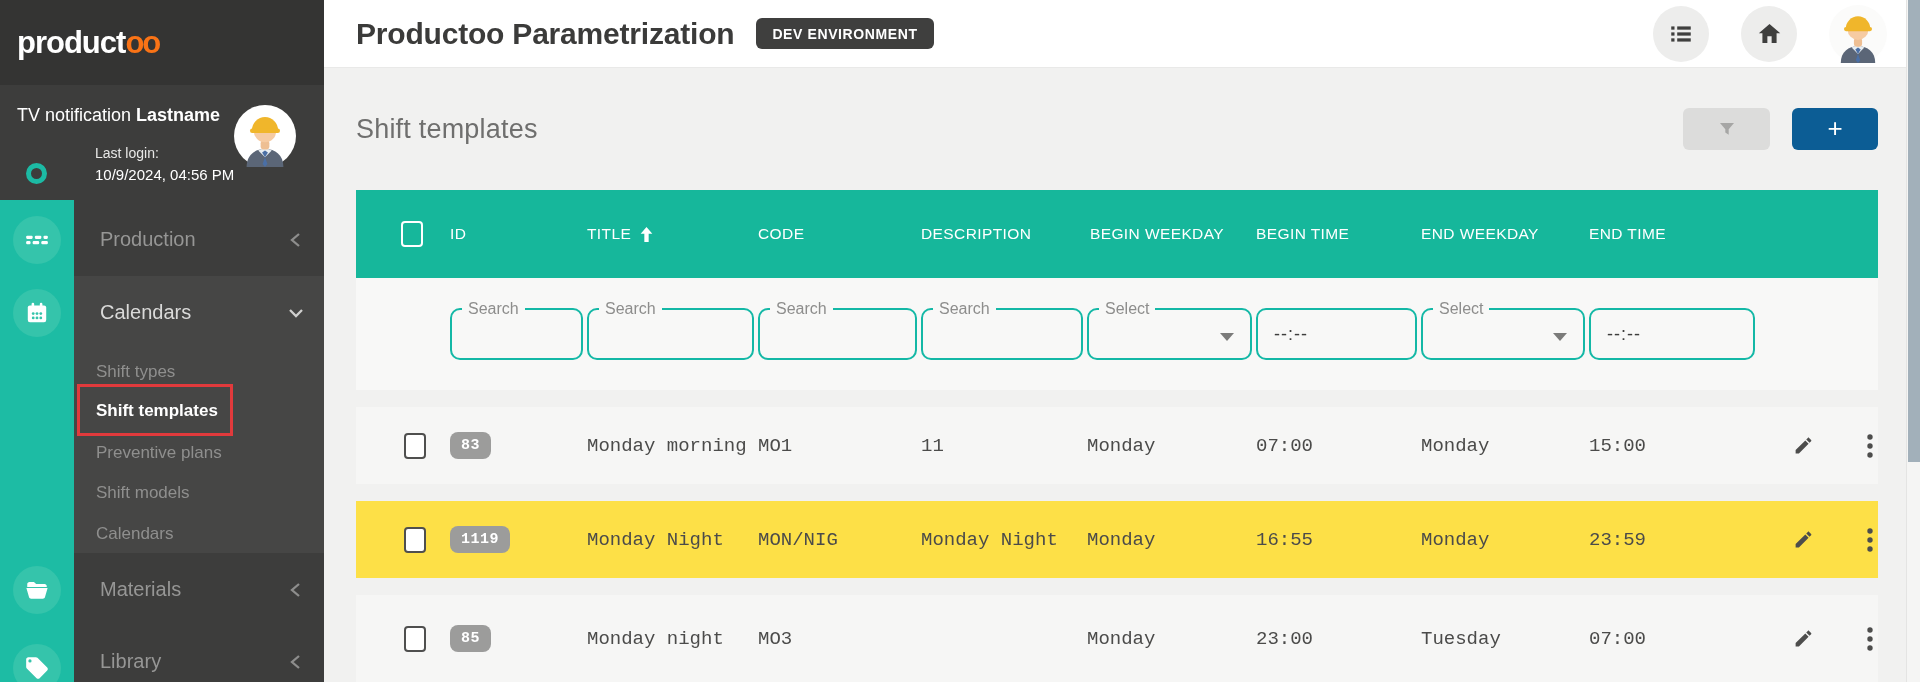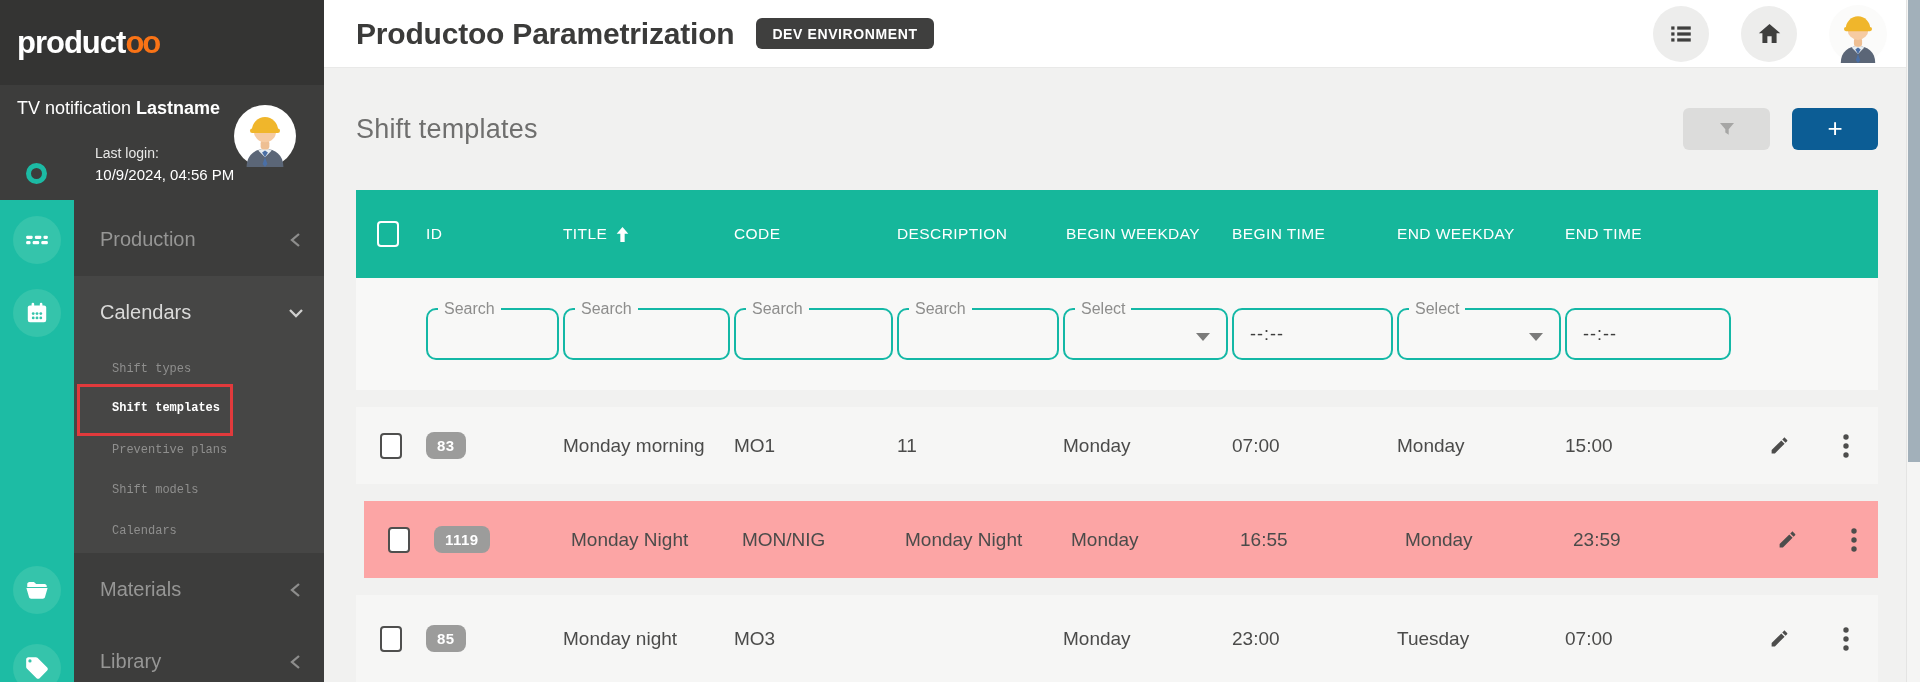--- a/index.html
+++ b/index.html
@@ -5,32 +5,32 @@
   * { margin:0; padding:0; box-sizing:border-box; }
   html,body { width:1920px; height:682px; overflow:hidden; }
   body { font-family:"Liberation Sans", sans-serif; background:#f1f1f0; position:relative; }
 
   
   .sidebar { position:absolute; left:0; top:0; width:324px; height:682px; background:#3d3d3c; z-index:5; }
   .logo-block { height:85px; background:#343433; display:flex; align-items:center; padding-left:17px; cursor:pointer; }
   .logo-white { color:#ffffff; font-size:31px; font-weight:bold; letter-spacing:-1px; }
   .logo-teal  { color:#f97316; font-size:31px; font-weight:bold; letter-spacing:-2px; }
   .user-block { position:relative; height:115px; }
-  .user-name { position:absolute; left:17px; top:13px; color:#fff; font-size:18px; }
+  .user-name { position:absolute; left:17px; top:20px; color:#fff; font-size:18px; }
   .user-name b { font-weight:bold; }
   .status-ring { position:absolute; left:26px; top:78px; width:21px; height:21px; border:5px solid #1cbaa4; border-radius:50%; }
   .last-login-label { position:absolute; left:95px; top:60px; color:#e8e8e7; font-size:14px; }
   .last-login-value { position:absolute; left:95px; top:81px; color:#ffffff; font-size:15px; font-weight:normal; }
   .user-avatar { position:absolute; left:234px; top:20px; width:62px; height:62px; }
   .side-strip { position:absolute; left:0; top:200px; width:74px; height:482px; background:#1dbca4; }
   .rail-circle { position:absolute; left:13px; width:48px; height:48px; border-radius:50%; background:#35c4ab; display:flex; align-items:center; justify-content:center; cursor:pointer; }
   .rc-production { top:216px; } .rc-calendar { top:289px; } .rc-folder { top:566px; } .rc-tag { top:644px; }
   .cal-group-bg { position:absolute; left:74px; top:276px; width:250px; height:277px; background:#464645; }
   .side-item { position:absolute; left:100px; font-size:20px; color:#969695; cursor:pointer; white-space:nowrap; }
-  .side-sub  { position:absolute; left:112px; font-size:12px; color:#8f8f8e; cursor:pointer; white-space:nowrap;font-family:Liberation Mono, monospace; }
+  .side-sub  { position:absolute; left:96px; font-size:17px; color:#8f8f8e; cursor:pointer; white-space:nowrap; }
   .si-production { top:228px; }
   .si-calendars  { top:301px; color:#dadad9; }
   .ss-types      { top:362px; }
   .ss-templates  { top:401px; color:#ffffff; font-weight:bold; }
   .ss-preventive { top:443px; }
   .ss-models     { top:483px; }
   .ss-calendars  { top:524px; }
   .si-materials  { top:578px; }
   .si-library    { top:650px; }
   .active-box { position:absolute; left:77px; top:384px; width:156px; height:52px; border:3px solid #e13a3c; }
@@ -48,39 +48,39 @@
 
   
   .page-head { height:122px; display:flex; align-items:center; padding:0 42px 0 32px; }
   .page-title { font-size:27px; color:#6f6f6e; font-weight:400; letter-spacing:0.2px; }
   .ph-buttons { margin-left:auto; display:flex; gap:22px; }
   .btn-filter { width:87px; height:42px; background:#dcdcdb; border:none; border-radius:6px; display:flex; align-items:center; justify-content:center; cursor:pointer; }
   .btn-add { width:86px; height:42px; background:#0c5d95; border:none; border-radius:6px; color:#fff; font-size:26px; font-weight:400; line-height:1; display:flex; align-items:center; justify-content:center; cursor:pointer; padding-bottom:3px; }
 
   
   .table { margin-left:32px; width:1522px; }
-  .grid { display:grid; grid-template-columns:70px 137px 171px 163px 166px 169px 165px 168px 170px 143px; align-items:center; }
+  .grid { display:grid; grid-template-columns:70px 137px 171px 163px 166px 169px 165px 168px 170px 143px; align-items:center;padding-left:24px; }
   .thead { height:88px; background:#16b79b; color:#fff; }
   .th { font-size:15.5px; font-weight:500; letter-spacing:0.4px; }
   .th-cb { padding-left:21px; }
   .th-center { text-align:center; width:140px; line-height:1.6; }
   .th-title { display:flex; align-items:center; gap:8px; }
   .tfilter { height:112px; background:#f8f8f7; }
   .cb { width:22px; height:26px; border-radius:4px; cursor:pointer; }
   .cb-header { border:2px solid #ffffff; background:transparent; }
   .cb-row { border:2px solid #4f4f4e; background:#fff; }
   .f-input { position:relative; height:52px; border:2px solid #14b8a6; border-radius:10px; margin-right:4px; background:transparent; }
   .f-label { position:absolute; top:-10px; left:10px; font-size:16px; color:#8d8d8c; background:#f8f8f7; padding:0 6px; }
   .f-text { width:100%; height:100%; border:none; background:transparent; outline:none; font-family:"Liberation Sans",sans-serif; font-size:18px; color:#3e3e3d; padding:0 12px; }
   .f-time { padding-left:16px; letter-spacing:1px; }
   .f-caret { position:absolute; right:16px; top:23px; width:0; height:0; border-left:7px solid transparent; border-right:7px solid transparent; border-top:8px solid #7b7b7a; }
   .f-select { cursor:pointer; }
   .tbody { padding-top:17px; }
-  .trow { height:77px; background:#f6f6f5; margin-bottom:17px; }
-  .trow.alt { background:#fca5a5;margin-left:8px; }
+  .trow { height:77px; background:#f6f6f5; margin-bottom:17px;font-family:Liberation Mono, monospace; }
+  .trow.alt { background:#fde047; }
   .trow:last-child { height:87px; margin-bottom:0; }
   .td { font-size:19px; color:#4b4b4a; }
   .td-cb { padding-left:24px; }
   .badge { display:inline-block; background:#9c9c9b; color:#fff; font-size:15px; font-weight:bold; border-radius:8px; padding:5px 11px; letter-spacing:0.5px; }
   .td-actions { display:flex; align-items:center; gap:44px; padding-left:30px; }
   .icon-btn { background:none; border:none; cursor:pointer; display:flex; align-items:center; justify-content:center; padding:4px; }
 
   
   .scrollbar { position:absolute; right:0; top:0; width:14px; height:682px; background:#f5f5f4; border-left:1px solid #e4e4e3; z-index:9; }
   .scroll-thumb { position:absolute; left:1px; top:0; width:12px; height:462px; background:#a2b0ba; cursor:pointer; }

